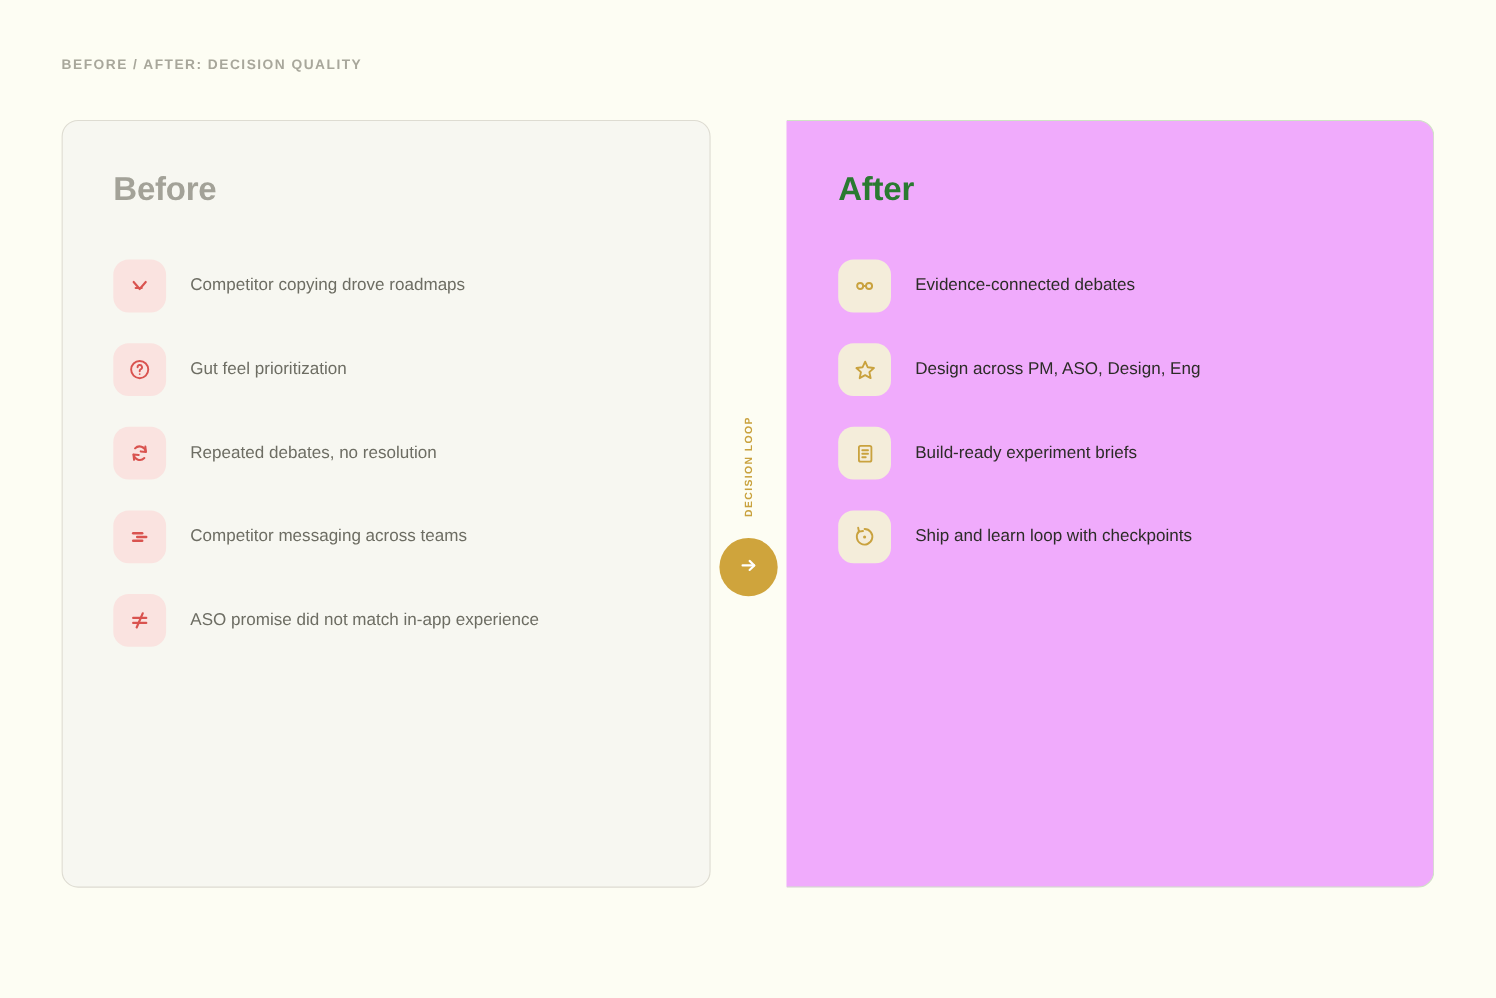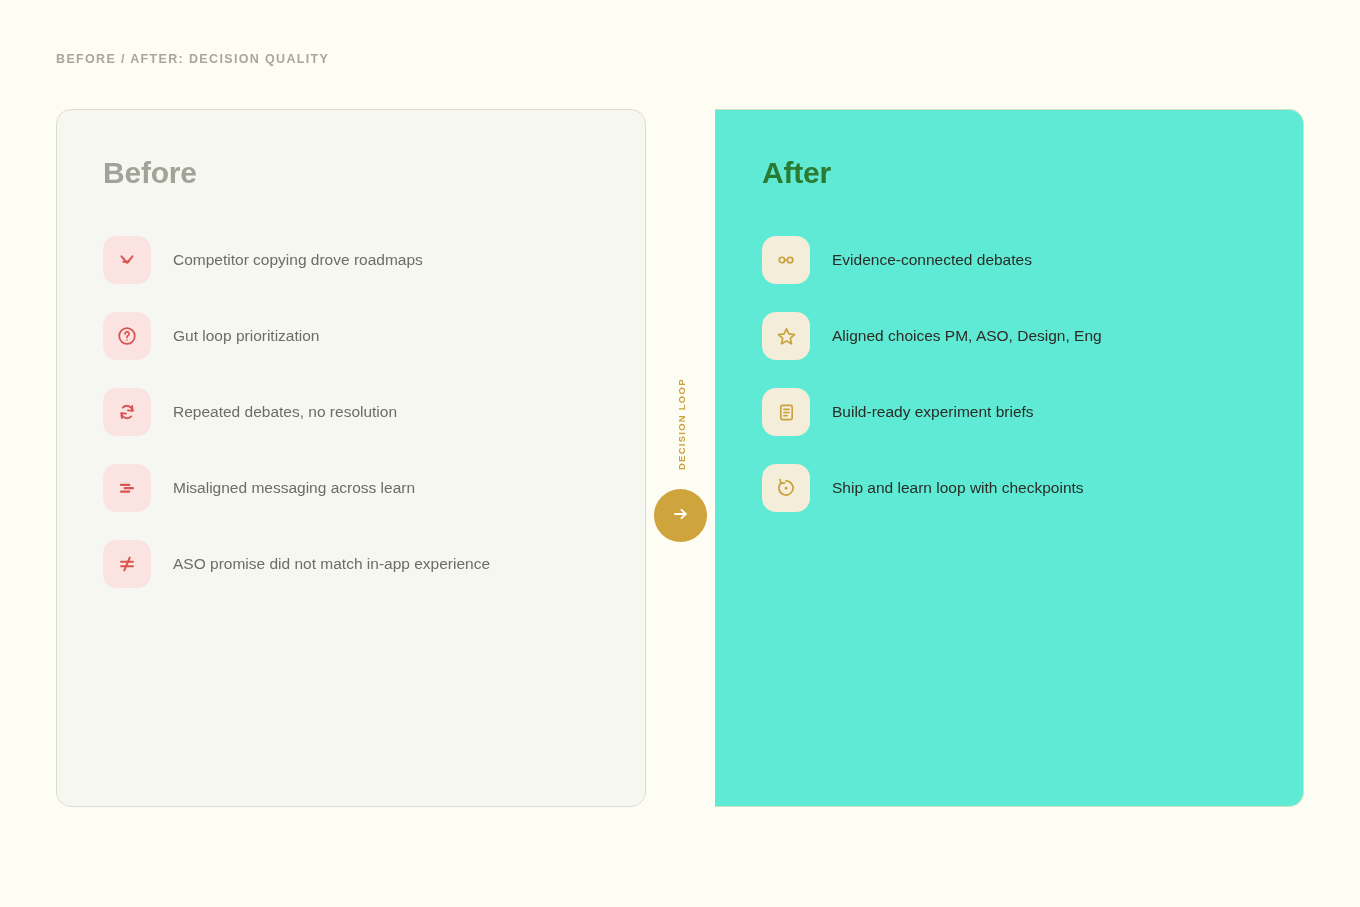--- a/index.html
+++ b/index.html
@@ -47,21 +47,21 @@
     left: 56px;
     width: 590px;
     background: #f7f7f1;
     border: 1px solid #dedcd2;
     border-radius: 15px;
   }
 
   .card-after {
     left: 715px;
     width: 589px;
-    background: #5eead4;
+    background: #f0abfc;
     border: 1px solid #cfe3c4;
     border-left: none;
     border-radius: 0 15px 15px 0;
   }
 
   .card-title {
     position: absolute;
     top: 48px;
     font-size: 30px;
     font-weight: 700;
@@ -183,21 +183,21 @@
       </div>
 
       <div class="row">
         <div class="tile tile-before">
           <svg width="22" height="22" viewBox="0 0 24 24" fill="none" stroke="#d9534f" stroke-width="1.9" stroke-linecap="round" stroke-linejoin="round">
             <circle cx="12" cy="12" r="8.5"></circle>
             <path d="M9.9 9.6a2.2 2.2 0 1 1 3 2.1c-.6.3-.9.8-.9 1.5v.4"></path>
             <circle cx="12" cy="16.4" r="0.85" fill="#d9534f" stroke="none"></circle>
           </svg>
         </div>
-        <div class="row-label label-before">Gut loop prioritization</div>
+        <div class="row-label label-before">Gut feel prioritization</div>
       </div>
 
       <div class="row">
         <div class="tile tile-before">
           <svg width="22" height="22" viewBox="0 0 24 24" fill="none" stroke="#d9534f" stroke-width="2" stroke-linecap="round" stroke-linejoin="round">
             <path d="M18 10.5A6.2 6.2 0 0 0 7.4 7.2"></path>
             <polyline points="17.6,5.4 18.2,10.7 13,10.2"></polyline>
             <path d="M6 13.5A6.2 6.2 0 0 0 16.6 16.8"></path>
             <polyline points="6.4,18.6 5.8,13.3 11,13.8"></polyline>
           </svg>
@@ -206,21 +206,21 @@
       </div>
 
       <div class="row">
         <div class="tile tile-before">
           <svg width="22" height="22" viewBox="0 0 24 24" fill="none" stroke="#d9534f" stroke-width="2.4" stroke-linecap="round">
             <line x1="5.5" y1="8.5" x2="14.5" y2="8.5"></line>
             <line x1="9.5" y1="12.2" x2="18.5" y2="12.2"></line>
             <line x1="5.5" y1="15.9" x2="14.5" y2="15.9"></line>
           </svg>
         </div>
-        <div class="row-label label-before">Misaligned messaging across learn</div>
+        <div class="row-label label-before">Competitor messaging across teams</div>
       </div>
 
       <div class="row">
         <div class="tile tile-before">
           <svg width="22" height="22" viewBox="0 0 24 24" fill="none" stroke="#d9534f" stroke-width="2.2" stroke-linecap="round">
             <line x1="5.5" y1="9.5" x2="18.5" y2="9.5"></line>
             <line x1="5.5" y1="14.5" x2="18.5" y2="14.5"></line>
             <line x1="15" y1="5" x2="9" y2="19"></line>
           </svg>
         </div>
@@ -258,21 +258,21 @@
         </div>
         <div class="row-label label-after">Evidence-connected debates</div>
       </div>
 
       <div class="row">
         <div class="tile tile-after">
           <svg width="23" height="23" viewBox="0 0 24 24" fill="none" stroke="#c9a23e" stroke-width="1.8" stroke-linecap="round" stroke-linejoin="round">
             <polygon points="12,4 14.5,9.3 20.3,10 16,13.9 17.2,19.6 12,16.8 6.8,19.6 8,13.9 3.7,10 9.5,9.3"></polygon>
           </svg>
         </div>
-        <div class="row-label label-after">Aligned choices PM, ASO, Design, Eng</div>
+        <div class="row-label label-after">Design across PM, ASO, Design, Eng</div>
       </div>
 
       <div class="row">
         <div class="tile tile-after">
           <svg width="21" height="21" viewBox="0 0 24 24" fill="none" stroke="#c9a23e" stroke-width="1.9" stroke-linecap="round" stroke-linejoin="round">
             <rect x="5.5" y="3.8" width="13" height="16.4" rx="1.8"></rect>
             <line x1="9" y1="8.4" x2="15" y2="8.4"></line>
             <line x1="9" y1="12" x2="15" y2="12"></line>
             <line x1="9" y1="15.6" x2="12.6" y2="15.6"></line>
           </svg>

